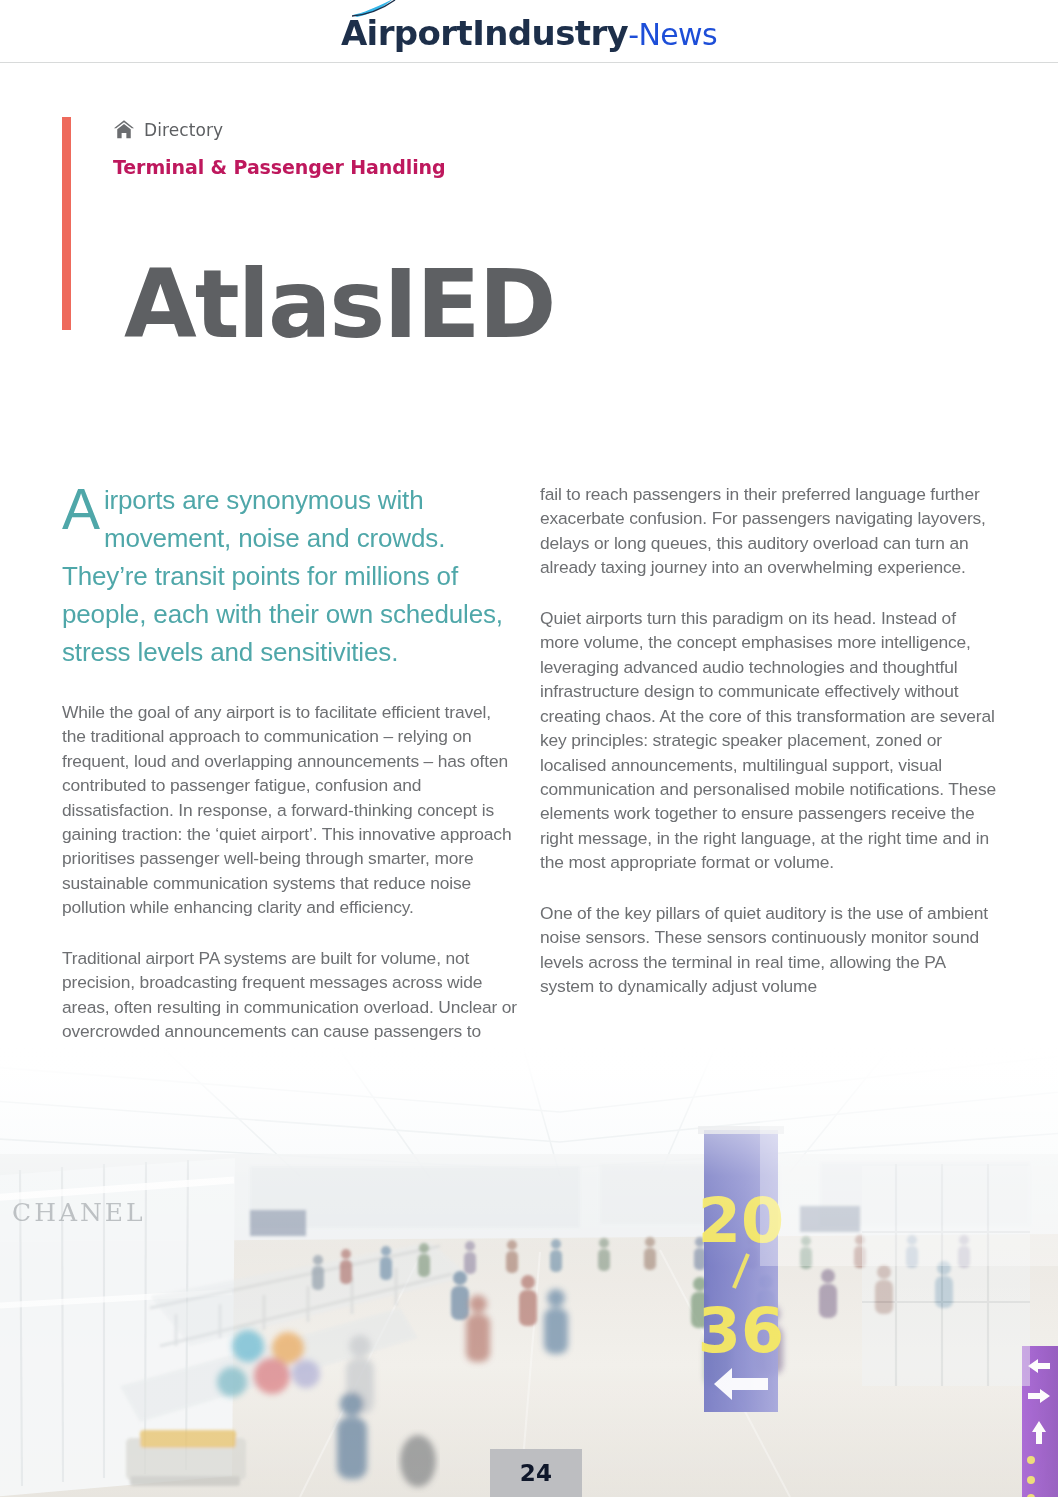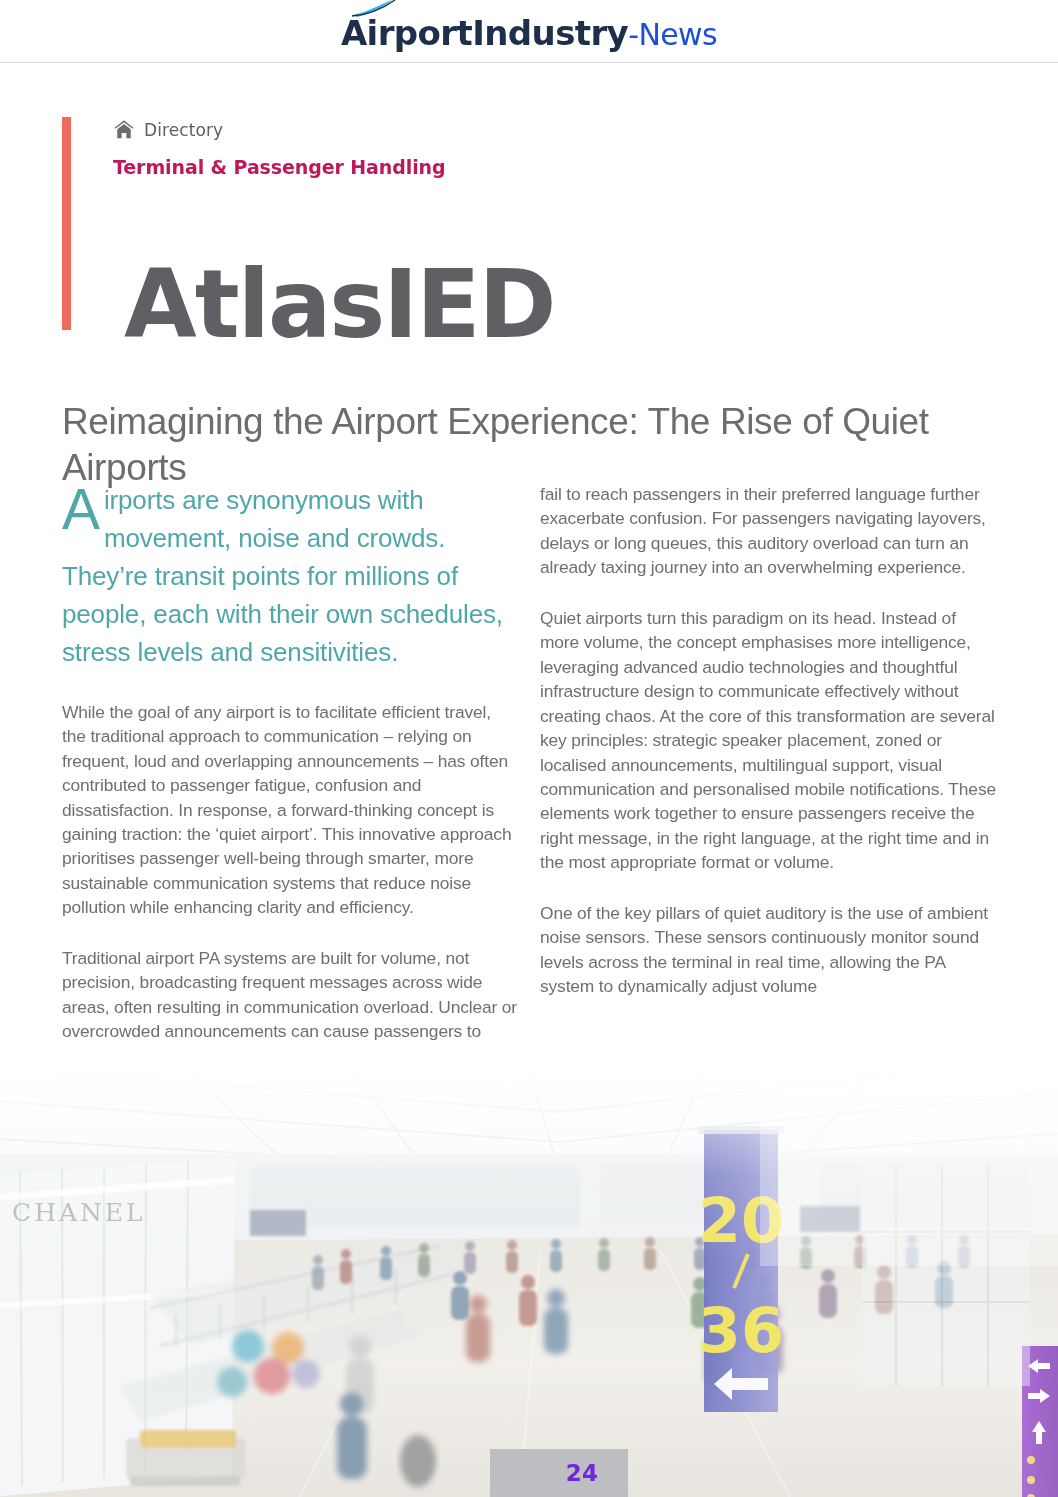--- a/index.html
+++ b/index.html
@@ -187,29 +187,28 @@
         rgba(255,255,255,0.22) 451px);
   }
 
   .page-number {
     position: absolute;
     left: 490px;
     top: 1449px;
     width: 92px;
     height: 48px;
     background: #bdbec1;
-    color: #6d28d9;
+    color: #0f172a;
     font-family: "DejaVu Sans", sans-serif;
     font-size: 23px;
     font-weight: bold;
     display: flex;
     align-items: center;
     justify-content: center;
     letter-spacing: 0.3px;
-    padding-left: 46px;
   }
 </style>
 </head>
 <body>
 
 <div class="page">
 
   <div class="masthead">
     <div class="logo-wrap">
       <svg class="logo-plane" viewBox="0 0 46 20">
@@ -228,21 +227,20 @@
       <path d="M12 1.5 L23 10.2 L20.6 10.2 L12 3.6 L3.4 10.2 L1 10.2 Z" fill="#6b6d70"></path>
       <path d="M12 5.4 L19.4 11.3 L19.4 21 L14.6 21 L14.6 15.2 L9.4 15.2 L9.4 21 L4.6 21 L4.6 11.3 Z" fill="#6b6d70"></path>
     </svg>
     <span class="crumb-text">Directory</span>
   </div>
 
   <div class="category">Terminal &amp; Passenger Handling</div>
 
   <div class="company">AtlasIED</div>
 
-  <h1 class="headline">Reimagining the Airport Experience: The Rise of Quiet Airports</h1>
 
   <div class="col col-left">
     <p class="lead">Airports are synonymous with movement, noise and crowds. They’re transit points for millions of people, each with their own schedules, stress levels and sensitivities.</p>
     <p class="body">While the goal of any airport is to facilitate efficient travel, the traditional approach to communication – relying on frequent, loud and overlapping announcements – has often contributed to passenger fatigue, confusion and dissatisfaction. In response, a forward-thinking concept is gaining traction: the ‘quiet airport’. This innovative approach prioritises passenger well-being through smarter, more sustainable communication systems that reduce noise pollution while enhancing clarity and efficiency.</p>
     <p class="body">Traditional airport PA systems are built for volume, not precision, broadcasting frequent messages across wide areas, often resulting in communication overload. Unclear or overcrowded announcements can cause passengers to miss critical information. In multicultural and multilingual environments, announcements that</p>
   </div>
 
   <div class="col col-right">
     <p class="body first-body">fail to reach passengers in their preferred language further exacerbate confusion. For passengers navigating layovers, delays or long queues, this auditory overload can turn an already taxing journey into an overwhelming experience.</p>
     <p class="body">Quiet airports turn this paradigm on its head. Instead of more volume, the concept emphasises more intelligence, leveraging advanced audio technologies and thoughtful infrastructure design to communicate effectively without creating chaos. At the core of this transformation are several key principles: strategic speaker placement, zoned or localised announcements, multilingual support, visual communication and personalised mobile notifications. These elements work together to ensure passengers receive the right message, in the right language, at the right time and in the most appropriate format or volume.</p>

